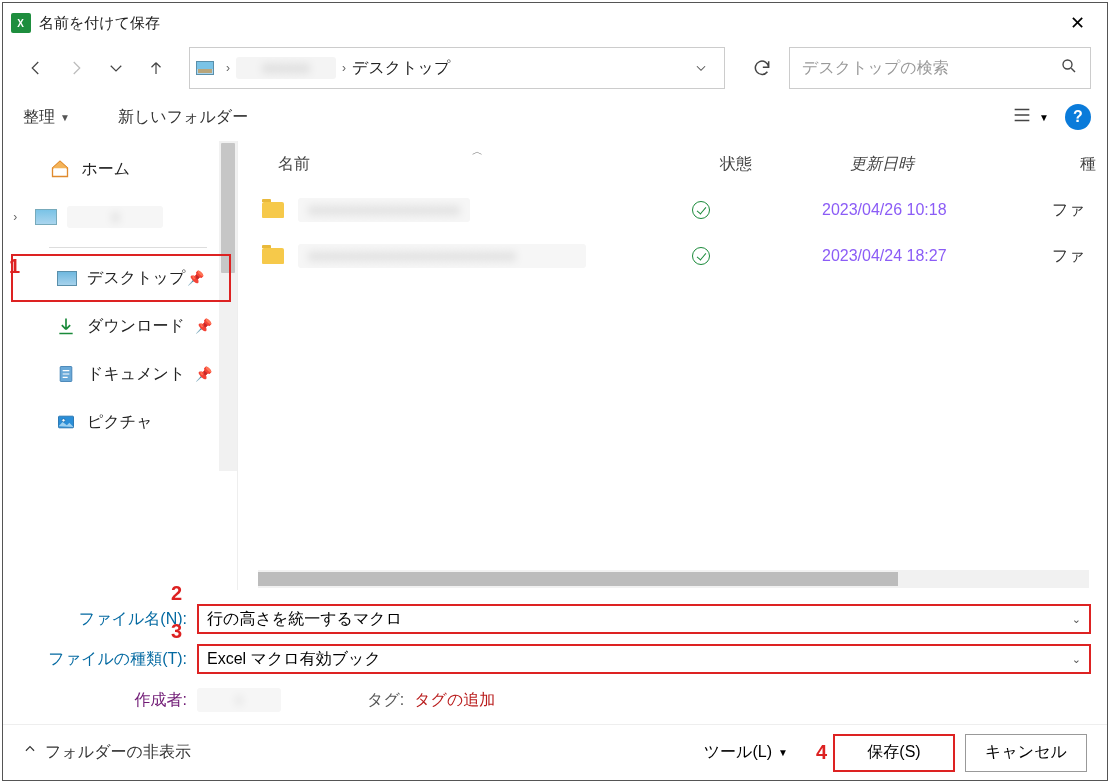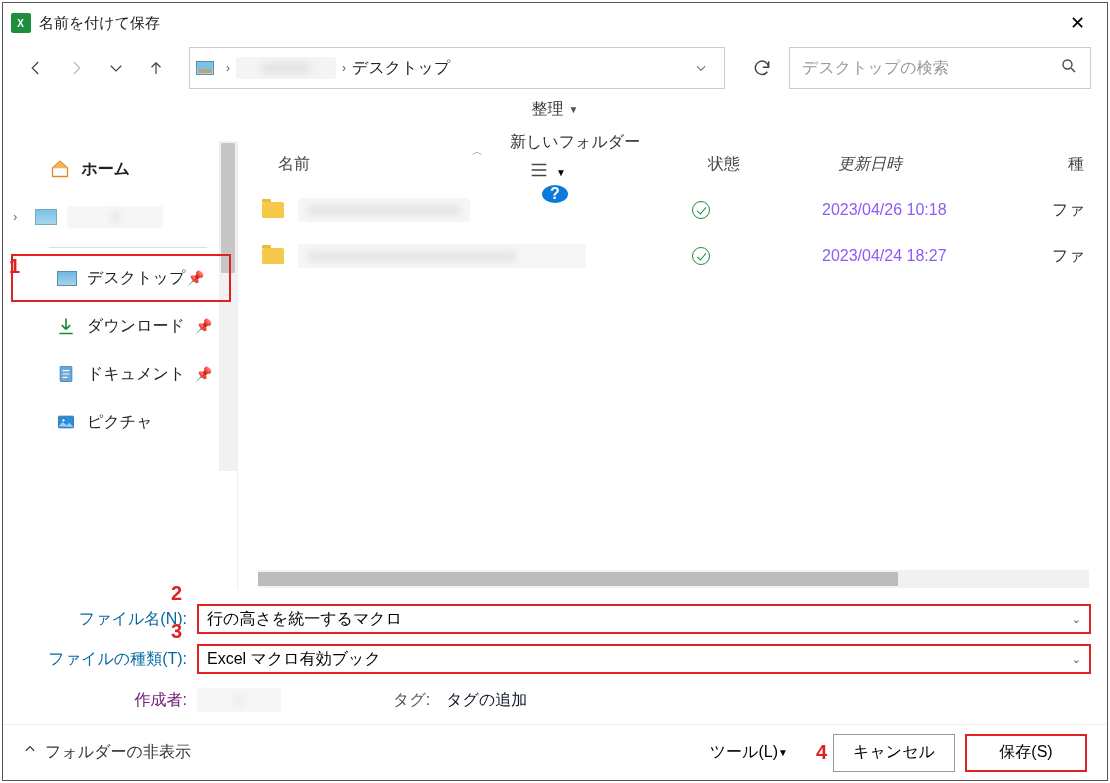--- a/index.html
+++ b/index.html
@@ -27,21 +27,21 @@
   .path-blur { color: transparent; text-shadow: 0 0 8px rgba(0,0,0,.25); background: #f4f4f4; border-radius: 3px; padding: 2px 26px; }
   .pathbox-spacer { flex: 1; }
   .pathbox-btn { width: 34px; display: flex; align-items: center; justify-content: center; color: #444; font-size: 14px; }
   .refresh-btn { width: 42px; height: 42px; display: flex; align-items: center; justify-content: center; }
   .searchbox { width: 302px; height: 42px; border: 1px solid #ccc; display: flex; align-items: center; padding: 0 12px; font-size: 16px; color: #888; gap: 30px; }
   .searchbox input { border: none; outline: none; flex: 1; font-size: 16px; color: #333; }
   .searchbox input::placeholder { color: #999; }
   .search-icon { color: #444; }
 
   
-  .toolrow { display: flex; align-items: center; height: 48px; padding: 0 16px; flex-direction: column; }
+  .toolrow { display: flex; align-items: center; height: 48px; padding: 0 16px; }
   .tool-btn { font-size: 16px; color: #333; display: flex; align-items: center; gap: 5px; padding: 6px 4px; cursor: pointer; }
   .tool-btn .caret { color: #555; font-size: 10px; }
   .tool-btn.newfolder { margin-left: 40px; }
   .tool-spacer { flex: 1; }
   .view-btn { display: flex; align-items: center; gap: 6px; margin-right: 16px; }
   .view-icon svg { width: 22px; height: 22px; stroke: #444; fill: none; stroke-width: 1.5; }
   .help-btn { width: 26px; height: 26px; border-radius: 50%; background: #0a7bda; color: #fff; display: flex; align-items: center; justify-content: center; font-size: 16px; font-weight: bold; }
 
   
   .main { flex: 1; display: flex; min-height: 0; }
@@ -58,21 +58,21 @@
   .side-sep { border-top: 1px solid #ddd; margin: 6px 30px 6px 42px; }
 
   
   .ann { position: absolute; color: #d22; font-weight: bold; font-size: 20px; z-index: 10; }
 
   
   .filepane { flex: 1; display: flex; flex-direction: column; border-left: 1px solid #eee; }
   .fhead { display: flex; height: 46px; align-items: center; font-size: 16px; color: #444; padding-left: 40px; position: relative; border-bottom: 0; }
   .fhead .sort { position: absolute; left: 234px; top: 3px; font-size: 11px; color: #777; }
   .fcol-name { width: 430px; }
-  .fcol-state { width: 130px; }
+  .fcol-state { width: 130px; margin-left: 12px; }
   .fcol-date { width: 230px; font-style: italic; }
   .fcol-type { flex: 1; }
   .frow { display: flex; height: 46px; align-items: center; padding-left: 24px; font-size: 16px; }
   .frow .folder-ic { width: 22px; height: 16px; background: #f6c94a; border-radius: 2px 2px 1px 1px; position: relative; margin-right: 14px; }
   .frow .folder-ic::before { content: ""; position: absolute; top: -3px; left: 0; width: 9px; height: 3px; background: #e9b93b; border-radius: 1px 1px 0 0; }
   .fcell-name { width: 430px; display: flex; align-items: center; }
   .blur-name { color: transparent; text-shadow: 0 0 9px rgba(0,0,0,.25); background: #f6f6f6; border-radius: 3px; padding: 3px 10px; letter-spacing: 0; }
   .fcell-state { width: 130px; color: #1a8a3a; display: flex; align-items: center; }
   .state-ic { width: 18px; height: 18px; border: 1.6px solid #1a8a3a; border-radius: 50%; display: flex; align-items: center; justify-content: center; }
   .state-ic::after { content: ""; width: 4px; height: 8px; border-right: 1.6px solid #1a8a3a; border-bottom: 1.6px solid #1a8a3a; transform: rotate(40deg); margin-top: -2px; }
@@ -83,30 +83,30 @@
 
   
   .form { padding: 10px 16px 6px 16px; font-size: 16px; position: relative; }
   .frow2 { display: flex; align-items: center; height: 38px; margin-bottom: 2px; }
   .flabel { width: 178px; text-align: right; padding-right: 10px; color: #0369a1; }
   .finput { flex: 1; height: 30px; border: 2px solid #d22; padding: 4px 8px; font-size: 16px; display: flex; align-items: center; }
   .finput span.caret2 { margin-left: auto; font-size: 11px; color: #555; }
   .meta-row { display: flex; align-items: center; height: 36px; margin-top: 4px; }
   .meta-lbl { width: 178px; text-align: right; padding-right: 10px; color: #701a75; }
   .meta-blur { color: transparent; text-shadow: 0 0 8px rgba(0,0,0,.18); background: #f6f6f6; border-radius: 3px; padding: 3px 38px; }
-  .meta-tag { color: #0f172a; margin-left: 12px; }
-  .meta-taglbl { color: #555; margin-left: 112px; margin-right: 4px; }
+  .meta-tag { color: #b91c1c; margin-left: 6px; }
+  .meta-taglbl { color: #555; margin-left: 86px; margin-right: 4px; }
   .thumbopt { display: flex; align-items: center; gap: 10px; margin: 22px 0 10px 226px; color: #134b9a; font-size: 16px; }
   .thumbopt .cb { width: 18px; height: 18px; border: 1.5px solid #777; border-radius: 3px; }
 
   
   .footer { display: flex; align-items: center; height: 56px; padding: 0 20px; gap: 10px; border-top: 1px solid #eee; position: relative; }
   .hide-folders { display: flex; align-items: flex-start; gap: 8px; font-size: 16px; color: #333; cursor: pointer; }
   .foot-spacer { flex: 1; }
-  .foot-tool { font-size: 16px; display: flex; align-items: center; gap: 0; margin-right: 18px; }
+  .foot-tool { font-size: 16px; display: flex; align-items: center; gap: 6px; margin-right: 18px; }
   .foot-tool .caret { font-size: 10px; }
   .btn { min-width: 122px; height: 38px; border: 1px solid #999; background: #fff; font-size: 16px; display: flex; align-items: center; justify-content: center; cursor: pointer; }
   .btn.red { border: 2px solid #d22; }
 
   
   .home-ic svg, .dl-ic svg, .doc-ic svg, .pic-ic svg, .desk-ic svg { width: 20px; height: 20px; }
 </style>
 </head>
 <body>
 
@@ -190,21 +190,21 @@
   <div class="main">
 
     <div class="sidebar">
       <div class="ann" style="top:114px; left:6px;">1</div>
       <div class="sb-scroll">
           <div class="sb-thumb"></div>
         </div>
 
       <div class="side-row">
         <span class="side-exp"></span>
-        <div class="side-item" style="padding-left:24px; width:100%;font-weight:bold;">
+        <div class="side-item" style="padding-left:24px; width:100%;">
           <span class="icon home-ic">
               <svg viewBox="0 0 24 24" fill="none" stroke="#e08a2c" stroke-width="1.6">
                 <path d="M3 11l9-8 9 8v10H3z" fill="#fff"></path>
                 <path d="M3 11l9-8 9 8" stroke="#e08a2c"></path>
                 <path d="M3 11l9-8 9 8" fill="#f4b45a" stroke="none"></path>
               </svg>
             </span>
           <span>ホーム</span>
         </div>
       </div>
@@ -324,21 +324,21 @@
           <path d="M5 15l7-7 7 7"></path>
         </svg>
       <span>フォルダーの非表示</span>
     </div>
     <div class="foot-spacer"></div>
     <div class="foot-tool">
         <span>ツール(L)</span>
         <span class="caret">▼</span>
       </div>
     <div class="ann" style="position:static; margin-right:-4px;">4</div>
+    <div class="btn red">
+        <span>保存(S)</span>
+      </div>
     <div class="btn">
         <span>キャンセル</span>
       </div>
-    <div class="btn red">
-        <span>保存(S)</span>
-      </div>
   </div>
 
 </div>
 
 </body></html>

